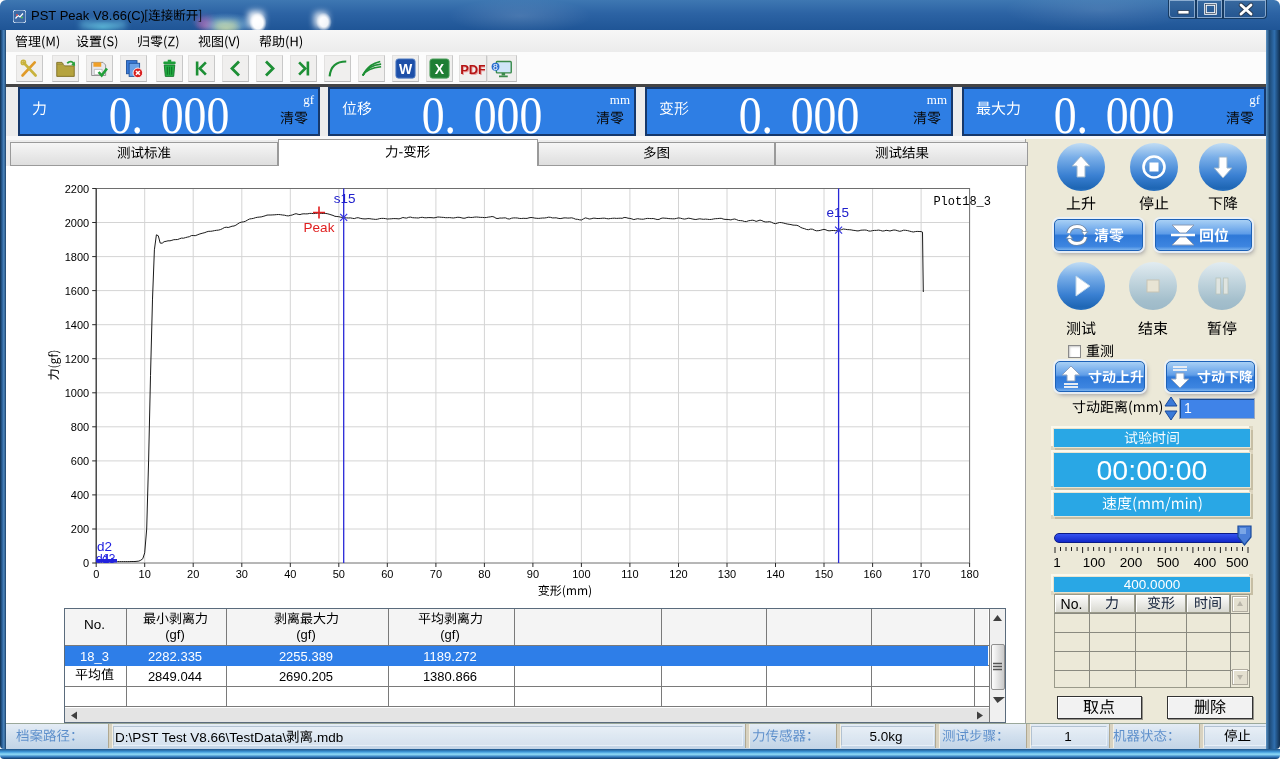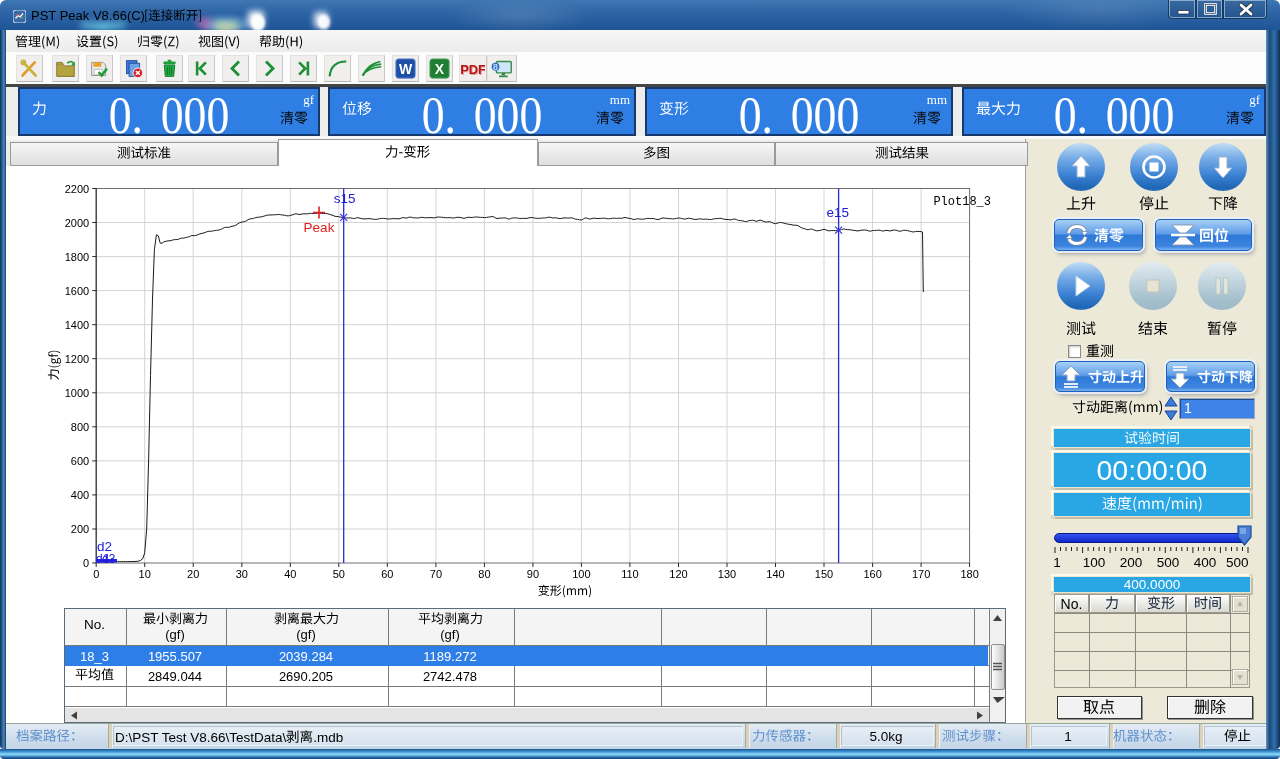--- a/index.html
+++ b/index.html
@@ -289,29 +289,29 @@
     <div style="position:absolute;left:273.5px;top:612.0px;line-height:0;"><svg width="65.0" height="14.04" viewBox="0 0 65.0 14.04">
         <path transform="translate(0 11.18)" d="M8.6 -9.5V-2.3H9.5V-9.5ZM11 -10.7V-0.2C11 0 10.9 0.1 10.7 0.1C10.5 0.1 9.8 0.1 9 0.1C9.1 0.4 9.3 0.8 9.3 1C10.4 1.1 11 1 11.4 0.9C11.8 0.7 11.9 0.4 11.9 -0.2V-10.7ZM0.9 -4.8C1.5 -4.2 2.1 -3.4 2.3 -2.9L3.1 -3.4C2.8 -4 2.2 -4.7 1.6 -5.3ZM6.7 -5.3C6.3 -4.7 5.8 -3.8 5.3 -3.2L4.7 -3.5V-5.7H8V-6.5H6.5C6.6 -7.8 6.7 -9.3 6.7 -10.4L6 -10.5L5.9 -10.4H1.4V-9.6H5.8L5.7 -8.5H1.7V-7.7H5.7L5.6 -6.5H0.6V-5.7H3.8V-3.2C2.6 -2.4 1.3 -1.6 0.4 -1.1L0.9 -0.3C1.7 -0.8 2.8 -1.6 3.8 -2.3V-0C3.8 0.1 3.8 0.2 3.6 0.2C3.4 0.2 2.8 0.2 2.1 0.2C2.2 0.4 2.3 0.8 2.4 1.1C3.3 1.1 3.9 1 4.2 0.9C4.6 0.8 4.7 0.5 4.7 -0V-2.5C5.7 -1.8 6.7 -1 7.3 -0.4L7.9 -1.1C7.4 -1.6 6.7 -2.2 5.9 -2.7C6.4 -3.3 7 -4.1 7.5 -4.8Z M18.6 -10.8C18.8 -10.4 18.9 -10.1 19.1 -9.7H13.8V-8.9H25.2V-9.7H20.1C19.9 -10.1 19.7 -10.6 19.5 -11ZM16.8 -0.3C17.1 -0.4 17.6 -0.5 21.6 -0.9C21.7 -0.7 21.9 -0.4 22 -0.2L22.7 -0.7C22.3 -1.3 21.6 -2.2 21.1 -2.9L20.4 -2.5L21.1 -1.6L17.9 -1.3C18.3 -1.8 18.7 -2.4 19.1 -3H23.7V0C23.7 0.2 23.6 0.2 23.4 0.2C23.2 0.2 22.5 0.3 21.8 0.2C21.9 0.4 22 0.8 22.1 1C23.1 1 23.7 1 24.1 0.9C24.5 0.7 24.6 0.5 24.6 0V-3.9H19.6L20.1 -4.8H23.8V-8.4H22.8V-5.6H16.2V-8.4H15.2V-4.8H19C18.9 -4.5 18.7 -4.1 18.5 -3.9H14.4V1H15.4V-3H18C17.7 -2.5 17.5 -2.1 17.3 -2C17 -1.6 16.8 -1.3 16.5 -1.2C16.6 -1 16.8 -0.5 16.8 -0.3ZM21.2 -8.7C20.8 -8.3 20.2 -8 19.7 -7.6C18.9 -8 18.2 -8.3 17.6 -8.6L17.1 -8.1C17.7 -7.9 18.3 -7.6 19 -7.2C18.2 -6.9 17.5 -6.5 16.8 -6.3C16.9 -6.1 17.2 -5.8 17.3 -5.7C18 -6 18.9 -6.4 19.7 -6.9C20.4 -6.5 21.2 -6.1 21.7 -5.8L22.1 -6.3C21.6 -6.6 21 -6.9 20.3 -7.3C20.9 -7.6 21.4 -8 21.8 -8.3Z M29.2 -8.3H35.8V-7.3H29.2ZM29.2 -9.8H35.8V-8.9H29.2ZM28.3 -10.5V-6.6H36.8V-10.5ZM31.1 -5.1V-4.2H28.8V-5.1ZM26.6 -0.6 26.7 0.3 31.1 -0.2V1H32.1V-0.3L32.8 -0.4V-1.2L32.1 -1.1V-5.1H38.3V-5.9H26.6V-5.1H27.9V-0.7ZM32.6 -4.3V-3.5H33.4L33.1 -3.4C33.5 -2.5 34 -1.6 34.7 -0.9C34 -0.4 33.2 0 32.4 0.3C32.6 0.5 32.8 0.8 32.9 1C33.7 0.7 34.6 0.2 35.4 -0.3C36.1 0.3 37 0.7 37.9 1C38.1 0.8 38.3 0.4 38.5 0.2C37.6 0 36.7 -0.4 36 -0.9C36.9 -1.8 37.6 -2.8 38 -4.1L37.4 -4.3L37.2 -4.3ZM34 -3.5H36.8C36.5 -2.7 36 -2 35.4 -1.5C34.8 -2 34.3 -2.7 34 -3.5ZM31.1 -3.5V-2.6H28.8V-3.5ZM31.1 -1.8V-1L28.8 -0.8V-1.8Z M45 -10.9C45 -9.9 45 -8.6 44.8 -7.2H39.8V-6.2H44.6C44.1 -3.7 42.8 -1.2 39.6 0.2C39.8 0.4 40.1 0.8 40.3 1C43.5 -0.4 44.9 -2.9 45.5 -5.4C46.5 -2.5 48.2 -0.2 50.7 1C50.9 0.7 51.2 0.3 51.5 0.1C48.9 -0.9 47.2 -3.3 46.3 -6.2H51.2V-7.2H45.8C46 -8.6 46 -9.9 46 -10.9Z M57.3 -10.9V-8.6V-8.1H53.1V-7.1H57.3C57.1 -4.6 56.2 -1.8 52.7 0.3C52.9 0.5 53.3 0.9 53.4 1.1C57.2 -1.2 58.1 -4.4 58.3 -7.1H62.8C62.5 -2.5 62.2 -0.7 61.7 -0.2C61.6 -0 61.4 0 61.1 0C60.8 0 60 -0 59.1 -0.1C59.3 0.2 59.4 0.6 59.4 0.9C60.2 0.9 61.1 1 61.5 0.9C62 0.9 62.3 0.8 62.6 0.4C63.2 -0.2 63.5 -2.2 63.8 -7.6C63.8 -7.7 63.8 -8.1 63.8 -8.1H58.3V-8.6V-10.9Z" fill="#000"></path>
       </svg></div>
     <div style="position:absolute;left:276px;top:627px;width:60px;height:14px;font-size:13px;color:#000;text-align:center">(gf)</div>
     <div style="position:absolute;left:417.5px;top:612.0px;line-height:0;"><svg width="65.0" height="14.04" viewBox="0 0 65.0 14.04">
         <path transform="translate(0 11.18)" d="M2.3 -8.2C2.8 -7.2 3.3 -6 3.5 -5.2L4.4 -5.5C4.2 -6.3 3.7 -7.5 3.1 -8.4ZM9.8 -8.5C9.5 -7.6 8.9 -6.2 8.4 -5.4L9.2 -5.1C9.8 -5.9 10.4 -7.2 10.8 -8.2ZM0.7 -4.5V-3.5H6V1H7V-3.5H12.3V-4.5H7V-9.1H11.6V-10H1.4V-9.1H6V-4.5Z M19.3 -6C20.1 -5.3 21.1 -4.4 21.6 -3.8L22.3 -4.5C21.7 -5 20.7 -5.9 19.9 -6.6ZM18.3 -1.5 18.7 -0.6C20 -1.4 21.8 -2.3 23.4 -3.3L23.2 -4.1C21.4 -3.1 19.5 -2.1 18.3 -1.5ZM20.4 -10.9C19.8 -9.2 18.8 -7.6 17.6 -6.5C17.8 -6.3 18.1 -5.9 18.3 -5.7C18.9 -6.3 19.5 -7.1 20 -7.9H24.2C24 -2.6 23.8 -0.5 23.4 -0.1C23.3 0.1 23.1 0.2 22.8 0.2C22.5 0.2 21.7 0.2 20.7 0.1C20.9 0.3 21 0.7 21 1C21.8 1 22.7 1.1 23.2 1C23.6 1 23.9 0.9 24.2 0.5C24.7 -0.2 24.9 -2.2 25.1 -8.3C25.1 -8.5 25.1 -8.8 25.1 -8.8H20.5C20.8 -9.4 21.1 -10 21.3 -10.6ZM13.5 -1.6 13.8 -0.6C15.1 -1.2 16.7 -2.1 18.2 -2.9L17.9 -3.7L16.1 -2.8V-6.9H17.7V-7.8H16.1V-10.8H15.2V-7.8H13.6V-6.9H15.2V-2.4C14.5 -2.1 13.9 -1.8 13.5 -1.6Z M34.6 -9.5V-2.3H35.5V-9.5ZM37 -10.7V-0.2C37 0 36.9 0.1 36.7 0.1C36.5 0.1 35.8 0.1 35 0.1C35.1 0.4 35.3 0.8 35.3 1C36.4 1.1 37 1 37.4 0.9C37.8 0.7 37.9 0.4 37.9 -0.2V-10.7ZM26.9 -4.8C27.5 -4.2 28.1 -3.4 28.3 -2.9L29.1 -3.4C28.8 -4 28.2 -4.7 27.6 -5.3ZM32.7 -5.3C32.3 -4.7 31.8 -3.8 31.3 -3.2L30.7 -3.5V-5.7H34V-6.5H32.5C32.6 -7.8 32.7 -9.3 32.7 -10.4L32 -10.5L31.9 -10.4H27.4V-9.6H31.8L31.7 -8.5H27.7V-7.7H31.7L31.6 -6.5H26.6V-5.7H29.8V-3.2C28.6 -2.4 27.3 -1.6 26.4 -1.1L26.9 -0.3C27.7 -0.8 28.8 -1.6 29.8 -2.3V-0C29.8 0.1 29.8 0.2 29.6 0.2C29.4 0.2 28.8 0.2 28.1 0.2C28.2 0.4 28.3 0.8 28.4 1.1C29.3 1.1 29.9 1 30.2 0.9C30.6 0.8 30.7 0.5 30.7 -0V-2.5C31.7 -1.8 32.7 -1 33.3 -0.4L33.9 -1.1C33.4 -1.6 32.7 -2.2 31.9 -2.7C32.4 -3.3 33 -4.1 33.5 -4.8Z M44.6 -10.8C44.8 -10.4 44.9 -10.1 45.1 -9.7H39.8V-8.9H51.2V-9.7H46.1C45.9 -10.1 45.7 -10.6 45.5 -11ZM42.8 -0.3C43.1 -0.4 43.6 -0.5 47.6 -0.9C47.7 -0.7 47.9 -0.4 48 -0.2L48.7 -0.7C48.3 -1.3 47.6 -2.2 47.1 -2.9L46.4 -2.5L47.1 -1.6L43.9 -1.3C44.3 -1.8 44.7 -2.4 45.1 -3H49.7V0C49.7 0.2 49.6 0.2 49.4 0.2C49.2 0.2 48.5 0.3 47.8 0.2C47.9 0.4 48 0.8 48.1 1C49.1 1 49.7 1 50.1 0.9C50.5 0.7 50.6 0.5 50.6 0V-3.9H45.6L46.1 -4.8H49.8V-8.4H48.8V-5.6H42.2V-8.4H41.2V-4.8H45C44.9 -4.5 44.7 -4.1 44.5 -3.9H40.4V1H41.4V-3H44C43.7 -2.5 43.5 -2.1 43.3 -2C43 -1.6 42.8 -1.3 42.5 -1.2C42.6 -1 42.8 -0.5 42.8 -0.3ZM47.2 -8.7C46.8 -8.3 46.2 -8 45.7 -7.6C44.9 -8 44.2 -8.3 43.5 -8.6L43.1 -8.1C43.7 -7.9 44.3 -7.6 45 -7.2C44.2 -6.9 43.5 -6.5 42.8 -6.3C42.9 -6.1 43.2 -5.8 43.3 -5.7C44 -6 44.9 -6.4 45.7 -6.9C46.4 -6.5 47.2 -6.1 47.7 -5.8L48.1 -6.3C47.6 -6.6 47 -6.9 46.3 -7.3C46.9 -7.6 47.4 -8 47.8 -8.3Z M57.3 -10.9V-8.6V-8.1H53.1V-7.1H57.3C57.1 -4.6 56.2 -1.8 52.7 0.3C52.9 0.5 53.3 0.9 53.4 1.1C57.2 -1.2 58.1 -4.4 58.3 -7.1H62.8C62.5 -2.5 62.2 -0.7 61.7 -0.2C61.6 -0 61.4 0 61.1 0C60.8 0 60 -0 59.1 -0.1C59.3 0.2 59.4 0.6 59.4 0.9C60.2 0.9 61.1 1 61.5 0.9C62 0.9 62.3 0.8 62.6 0.4C63.2 -0.2 63.5 -2.2 63.8 -7.6C63.8 -7.7 63.8 -8.1 63.8 -8.1H58.3V-8.6V-10.9Z" fill="#000"></path>
       </svg></div>
     <div style="position:absolute;left:420px;top:627px;width:60px;height:14px;font-size:13px;color:#000;text-align:center">(gf)</div>
     <div style="position:absolute;left:65px;top:646px;width:923px;height:19.5px;background:#2e7ee8"></div>
     <div style="position:absolute;left:49.5px;top:649px;width:90px;height:14px;font-size:13px;color:#fff;text-align:center">18_3</div>
-    <div style="position:absolute;left:130px;top:649px;width:90px;height:14px;font-size:13px;color:#fff;text-align:center">1955.507</div>
-    <div style="position:absolute;left:261px;top:649px;width:90px;height:14px;font-size:13px;color:#fff;text-align:center">2039.284</div>
+    <div style="position:absolute;left:130px;top:649px;width:90px;height:14px;font-size:13px;color:#fff;text-align:center">2282.335</div>
+    <div style="position:absolute;left:261px;top:649px;width:90px;height:14px;font-size:13px;color:#fff;text-align:center">2255.389</div>
     <div style="position:absolute;left:405px;top:649px;width:90px;height:14px;font-size:13px;color:#fff;text-align:center">1189.272</div>
     <div style="position:absolute;left:75.0px;top:668.0px;line-height:0;"><svg width="39.0" height="14.04" viewBox="0 0 39.0 14.04">
         <path transform="translate(0 11.18)" d="M2.3 -8.2C2.8 -7.2 3.3 -6 3.5 -5.2L4.4 -5.5C4.2 -6.3 3.7 -7.5 3.1 -8.4ZM9.8 -8.5C9.5 -7.6 8.9 -6.2 8.4 -5.4L9.2 -5.1C9.8 -5.9 10.4 -7.2 10.8 -8.2ZM0.7 -4.5V-3.5H6V1H7V-3.5H12.3V-4.5H7V-9.1H11.6V-10H1.4V-9.1H6V-4.5Z M19.3 -6C20.1 -5.3 21.1 -4.4 21.6 -3.8L22.3 -4.5C21.7 -5 20.7 -5.9 19.9 -6.6ZM18.3 -1.5 18.7 -0.6C20 -1.4 21.8 -2.3 23.4 -3.3L23.2 -4.1C21.4 -3.1 19.5 -2.1 18.3 -1.5ZM20.4 -10.9C19.8 -9.2 18.8 -7.6 17.6 -6.5C17.8 -6.3 18.1 -5.9 18.3 -5.7C18.9 -6.3 19.5 -7.1 20 -7.9H24.2C24 -2.6 23.8 -0.5 23.4 -0.1C23.3 0.1 23.1 0.2 22.8 0.2C22.5 0.2 21.7 0.2 20.7 0.1C20.9 0.3 21 0.7 21 1C21.8 1 22.7 1.1 23.2 1C23.6 1 23.9 0.9 24.2 0.5C24.7 -0.2 24.9 -2.2 25.1 -8.3C25.1 -8.5 25.1 -8.8 25.1 -8.8H20.5C20.8 -9.4 21.1 -10 21.3 -10.6ZM13.5 -1.6 13.8 -0.6C15.1 -1.2 16.7 -2.1 18.2 -2.9L17.9 -3.7L16.1 -2.8V-6.9H17.7V-7.8H16.1V-10.8H15.2V-7.8H13.6V-6.9H15.2V-2.4C14.5 -2.1 13.9 -1.8 13.5 -1.6Z M33.8 -10.9C33.7 -10.5 33.7 -10.1 33.6 -9.6H30.3V-8.7H33.5C33.4 -8.3 33.3 -7.9 33.2 -7.5H31V-0.2H29.7V0.7H38.5V-0.2H37.3V-7.5H34.1C34.2 -7.9 34.3 -8.3 34.4 -8.7H38.1V-9.6H34.6L34.8 -10.9ZM31.9 -0.2V-1.3H36.4V-0.2ZM31.9 -4.9H36.4V-3.8H31.9ZM31.9 -5.7V-6.7H36.4V-5.7ZM31.9 -3.1H36.4V-2H31.9ZM29.4 -10.9C28.7 -8.9 27.6 -7 26.4 -5.7C26.6 -5.5 26.9 -5 27 -4.8C27.3 -5.2 27.7 -5.7 28.1 -6.2V1H29V-7.7C29.5 -8.6 30 -9.6 30.3 -10.6Z" fill="#000"></path>
       </svg></div>
     <div style="position:absolute;left:130px;top:669px;width:90px;height:14px;font-size:13px;color:#000;text-align:center">2849.044</div>
     <div style="position:absolute;left:261px;top:669px;width:90px;height:14px;font-size:13px;color:#000;text-align:center">2690.205</div>
-    <div style="position:absolute;left:405px;top:669px;width:90px;height:14px;font-size:13px;color:#000;text-align:center">2742.478</div>
+    <div style="position:absolute;left:405px;top:669px;width:90px;height:14px;font-size:13px;color:#000;text-align:center">1380.866</div>
     <div style="position:absolute;left:989px;top:609px;width:16px;height:113px;background:#f0f0f0;border-left:1px solid #7a7a7a"></div>
     <svg class="ab" style="left:990px;top:612px" width="15" height="12" viewBox="0 0 15 12">
       <path d="M7.5 3L12 9H3z" fill="#404040"></path>
     </svg>
     <svg class="ab" style="left:990px;top:694px" width="15" height="12" viewBox="0 0 15 12">
       <path d="M7.5 9L3 3h12z" fill="#404040"></path>
     </svg>
     <div style="position:absolute;left:990.5px;top:644px;width:14px;height:46px;background:linear-gradient(90deg,#fdfdfd,#c9c9c9);border:1px solid #909090;border-radius:2px"></div>
     <svg class="ab" style="left:993px;top:662px" width="9" height="10" viewBox="0 0 9 10">
       <path d="M0 1.5h9M0 4.5h9M0 7.5h9" stroke="#555" stroke-width="1.4"></path>

